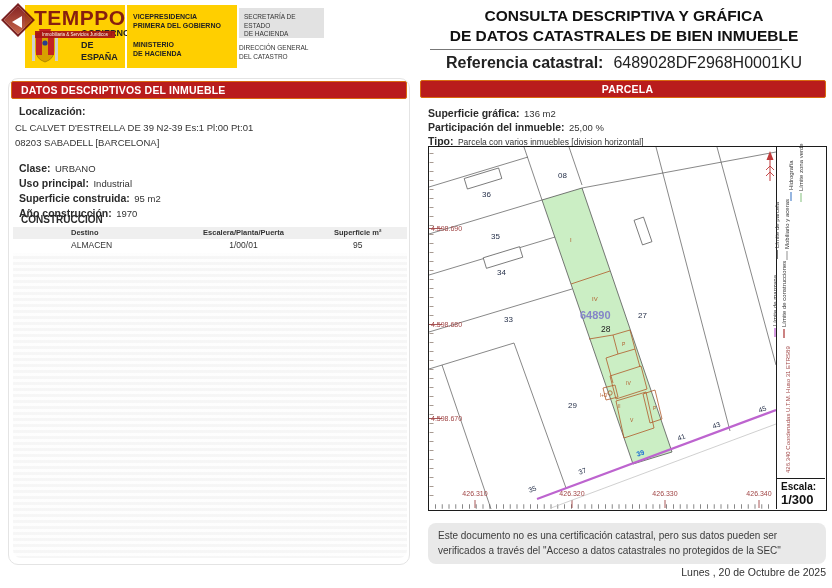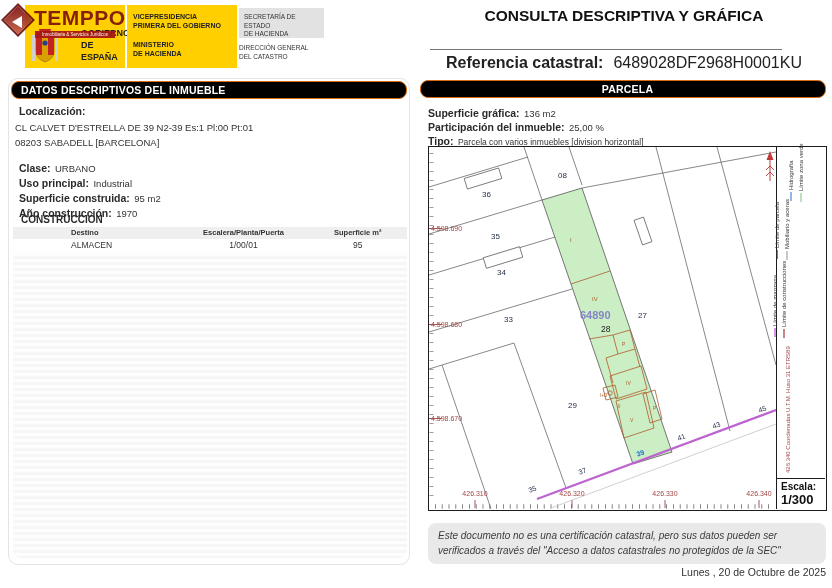--- a/index.html
+++ b/index.html
@@ -25,21 +25,21 @@
   #temppo-name { position:absolute; left:30px; top:2px; font-size:21px; font-weight:800; letter-spacing:.5px; color:#7d1111; }
   #temppo-tag { position:absolute; left:31px; top:27px; width:80px; background:#a81414; color:#fff; font-size:4.5px; text-align:center; padding:1px 0; }
 
   #title { position:absolute; left:420px; top:6px; width:408px; text-align:center; }
   #title .t { font-size:15.5px; font-weight:bold; color:#111; line-height:20px; }
   #title-sep { position:absolute; left:430px; top:49px; width:352px; height:1px; background:#777; }
   #refline { position:absolute; left:420px; top:54px; width:408px; text-align:center; font-size:16px; color:#222; }
   #refline .rl { font-weight:bold; margin-right:10px; }
 
   
-  .obar { position:absolute; height:18px; background:#000000; border:1px solid #d96b10; border-radius:8px; color:#fff; font-size:10.5px; font-weight:bold; line-height:16px; padding-left:9px; letter-spacing:.2px; }
+  .obar { position:absolute; height:18px; background:#b91c1c; border:1px solid #d96b10; border-radius:2px; color:#fff; font-size:10.5px; font-weight:bold; line-height:16px; padding-left:9px; letter-spacing:.2px; }
 
   
   #card-left { position:absolute; left:8px; top:78px; width:402px; height:487px; border:1px solid #e4e4e4; border-radius:10px; background:#fff; }
   #card-left .obar { left:2px; top:2px; width:396px; }
   .abs { position:absolute; }
   .lbl { font-weight:bold; font-size:10.5px; color:#2a2a2a; }
   .val { font-size:9.5px; color:#333; }
   #stripes { position:absolute; left:4px; top:174px; width:394px; height:305px;
      background:repeating-linear-gradient(180deg,#fdfdfd 0 3px,#f4f4f4 3px 6px); opacity:.8; border-radius:0 0 8px 8px; }
   #ctable { position:absolute; left:4px; top:148px; width:394px; font-size:8.5px; }
@@ -59,21 +59,21 @@
   #sidebar { position:absolute; left:347px; top:0; width:49px; height:362px; border-left:1.5px solid #1c1c1c; }
   .legend-item { position:absolute; transform-origin:0 100%; transform:rotate(-90deg); white-space:nowrap;
      font-size:6px; color:#333; height:8px; display:flex; align-items:center; gap:2px; }
   #utm-note { position:absolute; transform-origin:0 100%; transform:rotate(-90deg); white-space:nowrap;
      font-size:6px; color:#a04545; height:8px; }
   #escala { position:absolute; left:347px; top:331px; width:49px; height:31px; border-left:1.5px solid #1c1c1c; border-top:1.5px solid #1c1c1c; padding:2px 0 0 4px; }
   #escala .e1 { font-size:10px; font-weight:bold; color:#111; }
   #escala .e2 { font-size:13px; color:#111;font-weight:bold; }
 
   
-  #disclaimer { position:absolute; left:428px; top:523px; width:398px; background:#e9e9e9; border-radius:8px; padding:6px 10px; font-size:10px; line-height:14.5px; color:#3c3c3c;font-style:italic; }
+  #disclaimer { position:absolute; left:428px; top:523px; width:398px; background:#e9e9e9; border-radius:8px; padding:6px 10px; font-size:10px; line-height:14.5px; color:#3c3c3c; }
   #datebar { position:absolute; left:428px; top:566px; width:398px; text-align:right; font-size:10.5px; color:#333; }
 </style>
 </head>
 <body>
 
 <div id="page">
 
   <div class="ybox" id="box-gob">
     <svg id="shield" width="28" height="40" viewBox="0 0 28 40">
       <rect x="1" y="10" width="3" height="26" fill="#cfcfcf"></rect>
@@ -109,20 +109,21 @@
 
   <div id="temppo">
     <div id="temppo-diamond"></div>
     <div id="temppo-arrow"></div>
     <div id="temppo-name">TEMPPO</div>
     <div id="temppo-tag">Inmobiliaria &amp; Servicios Jurídicos</div>
   </div>
 
   <div id="title">
     <div class="t">CONSULTA DESCRIPTIVA Y GRÁFICA</div>
+    <div class="t">DE DATOS CATASTRALES DE BIEN INMUEBLE</div>
   </div>
   <div id="title-sep"></div>
   <div id="refline">
     <span class="rl">Referencia catastral:</span><span>6489028DF2968H0001KU</span>
   </div>
 
   <div id="card-left">
     <div class="obar">DATOS DESCRIPTIVOS DEL INMUEBLE</div>
     <div class="abs lbl" style="left:10px;top:26px;">Localización:</div>
     <div class="abs val" style="left:6px;top:43px;">CL CALVET D'ESTRELLA DE 39 N2-39 Es:1 Pl:00 Pt:01</div>

